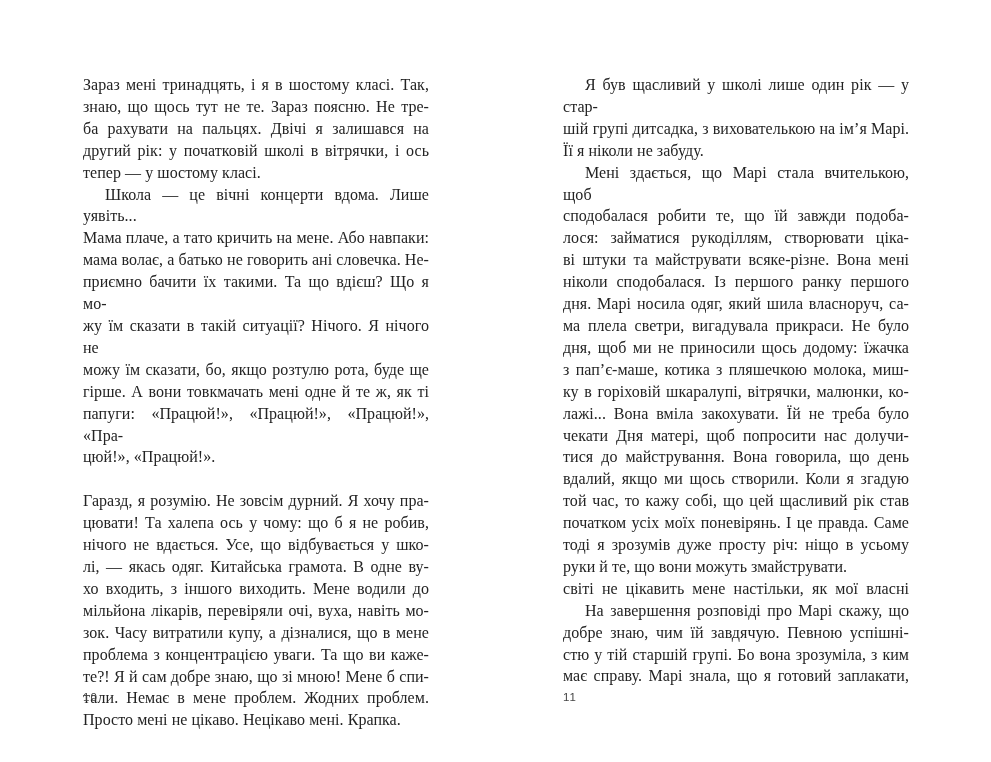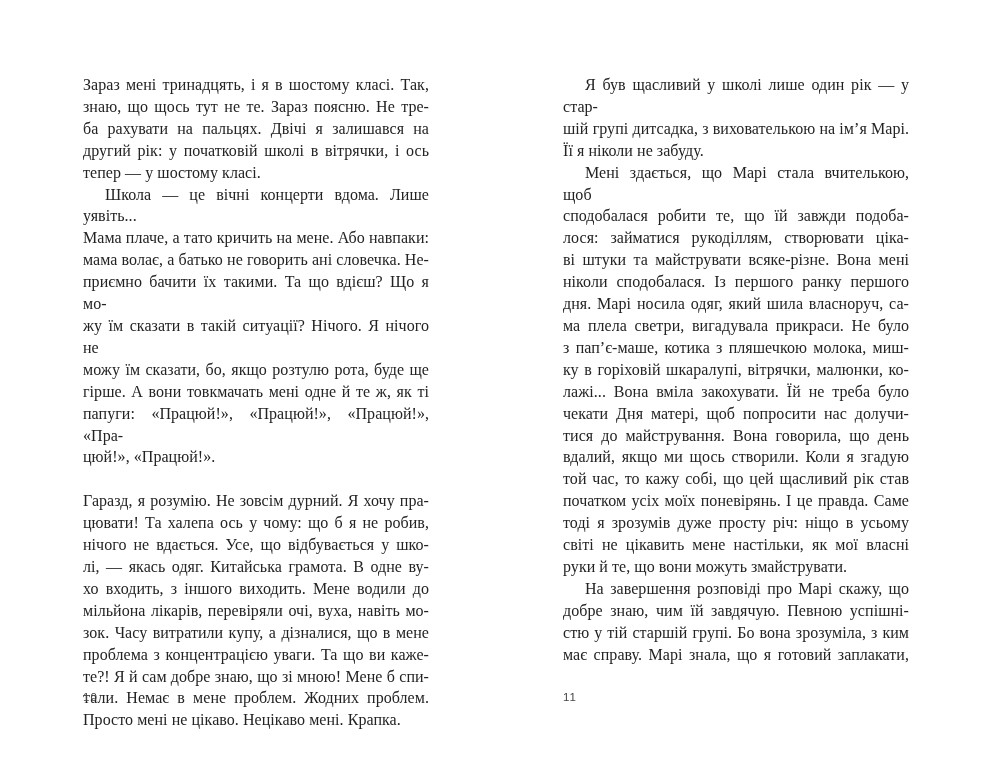--- a/index.html
+++ b/index.html
@@ -106,31 +106,32 @@
           <div class="line final">Її я ніколи не забуду.</div>
         </div>
         <div class="para indent">
           <div class="line">Мені здається, що Марі стала вчителькою, щоб</div>
           <div class="line">сподобалася робити те, що їй завжди подоба-</div>
           <div class="line">лося: займатися рукоділлям, створювати ціка-</div>
           <div class="line">ві штуки та майструвати всяке-різне. Вона мені</div>
           <div class="line">ніколи сподобалася. Із першого ранку першого</div>
           <div class="line">дня. Марі носила одяг, який шила власноруч, са-</div>
           <div class="line">ма плела светри, вигадувала прикраси. Не було</div>
+          <div class="line">дня, щоб ми не приносили щось додому: їжачка</div>
           <div class="line">з пап’є-маше, котика з пляшечкою молока, миш-</div>
           <div class="line">ку в горіховій шкаралупі, вітрячки, малюнки, ко-</div>
           <div class="line">лажі... Вона вміла закохувати. Їй не треба було</div>
           <div class="line">чекати Дня матері, щоб попросити нас долучи-</div>
           <div class="line">тися до майстрування. Вона говорила, що день</div>
           <div class="line">вдалий, якщо ми щось створили. Коли я згадую</div>
           <div class="line">той час, то кажу собі, що цей щасливий рік став</div>
           <div class="line">початком усіх моїх поневірянь. І це правда. Саме</div>
           <div class="line">тоді я зрозумів дуже просту річ: ніщо в усьому</div>
+          <div class="line final">руки й те, що вони можуть змайструвати.</div>
           <div class="line">світі не цікавить мене настільки, як мої власні</div>
-          <div class="line final">руки й те, що вони можуть змайструвати.</div>
         </div>
         <div class="para indent">
           <div class="line">На завершення розповіді про Марі скажу, що</div>
           <div class="line">добре знаю, чим їй завдячую. Певною успішні-</div>
           <div class="line">стю у тій старшій групі. Бо вона зрозуміла, з ким</div>
           <div class="line">має справу. Марі знала, що я готовий заплакати,</div>
         </div>
       </div>
     <div class="page-num">11</div>
   </div>

